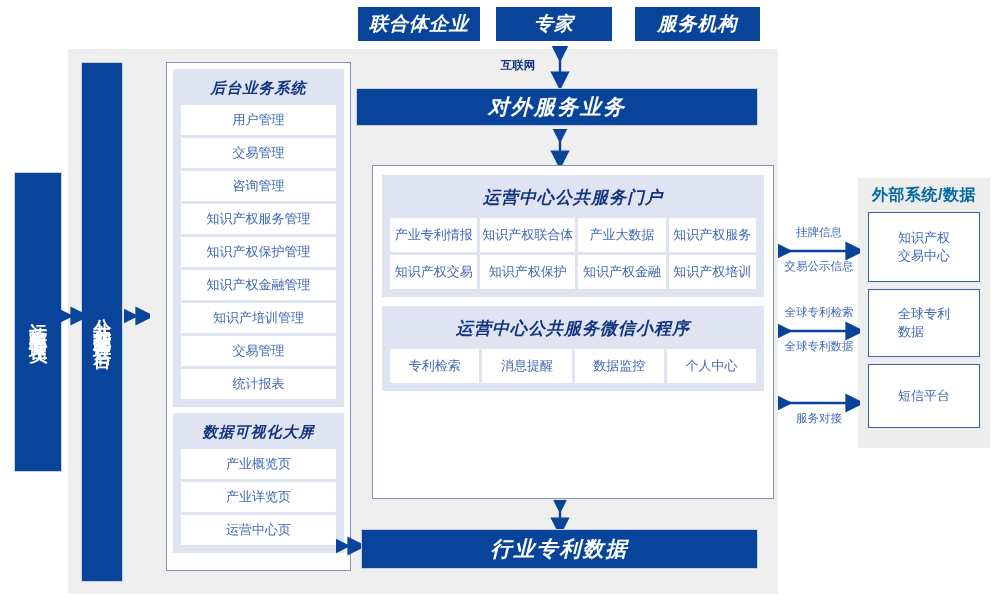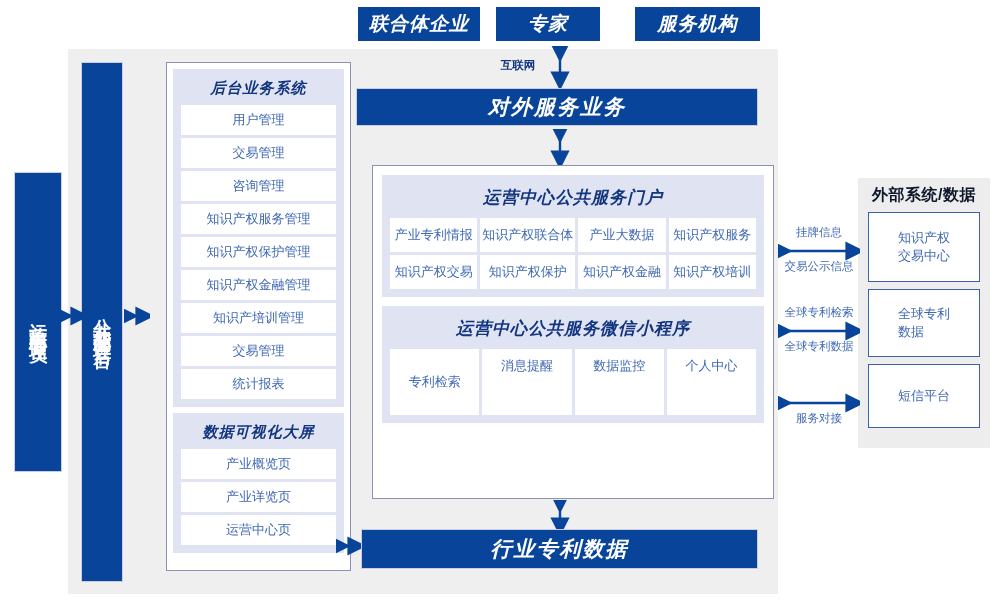--- a/index.html
+++ b/index.html
@@ -62,21 +62,21 @@
     white-space:nowrap;
   }
   .cell:last-child{margin-bottom:0;}
 
   .grid2{display:grid;grid-template-columns:1fr 1fr 1fr 1fr;gap:3px;}
   .grid2 .cell{margin-bottom:0;}
 
   
   .extpanel{background:#ededed;}
   .ext-title{
-    color:#0f172a;font-weight:bold;font-size:16px;
+    color:#0369a1;font-weight:bold;font-size:16px;
     text-align:center;padding:7px 0 6px 0;letter-spacing:0.5px;
   }
   .extbox{
     background:#fff;border:1px solid #3d5fa8;
     color:#3f68b4;font-size:13px;
     display:flex;align-items:center;justify-content:center;
     line-height:1.35;
     margin:0 10px 7px 10px;
   }
 
@@ -92,21 +92,21 @@
 
   
   .arrow{pointer-events:none;}
 </style>
 </head>
 <body>
 
 <div class="abs actor" style="left:358px;top:7px;width:122px;height:34px;">
   <span>联合体企业</span>
 </div>
-<div class="abs actor" style="left:496px;top:7px;width:104px;height:34px;">
+<div class="abs actor" style="left:496px;top:7px;width:116px;height:34px;">
   <span>专家</span>
 </div>
 <div class="abs actor" style="left:635px;top:7px;width:125px;height:34px;">
   <span>服务机构</span>
 </div>
 
 <div class="abs stage" style="left:68px;top:49px;width:710px;height:545px;"></div>
 
 <svg class="abs arrow" style="left:548px;top:46px;width:24px;height:42px;">
   <defs>
@@ -182,21 +182,21 @@
       <div class="cell" style="padding:8px 2px;">知识产权交易</div>
       <div class="cell" style="padding:8px 2px;">知识产权保护</div>
       <div class="cell" style="padding:8px 2px;">知识产权金融</div>
       <div class="cell" style="padding:8px 2px;">知识产权培训</div>
     </div>
   </div>
 
   <div class="group">
     <div class="group-title" style="font-size:17px;padding:5px 0 9px 0;">运营中心公共服务微信小程序</div>
     <div class="grid2">
-      <div class="cell" style="padding:24px 2px;">专利检索</div>
+      <div class="cell" style="padding:8px 2px;">专利检索</div>
       <div class="cell" style="padding:8px 2px;">消息提醒</div>
       <div class="cell" style="padding:8px 2px;">数据监控</div>
       <div class="cell" style="padding:8px 2px;">个人中心</div>
     </div>
   </div>
 </div>
 
 <svg class="abs arrow" style="left:548px;top:500px;width:24px;height:32px;">
   <line x1="12" y1="4" x2="12" y2="27" stroke="#08449a" stroke-width="2.4" marker-start="url(#ah)" marker-end="url(#ah)"></line>
 </svg>

